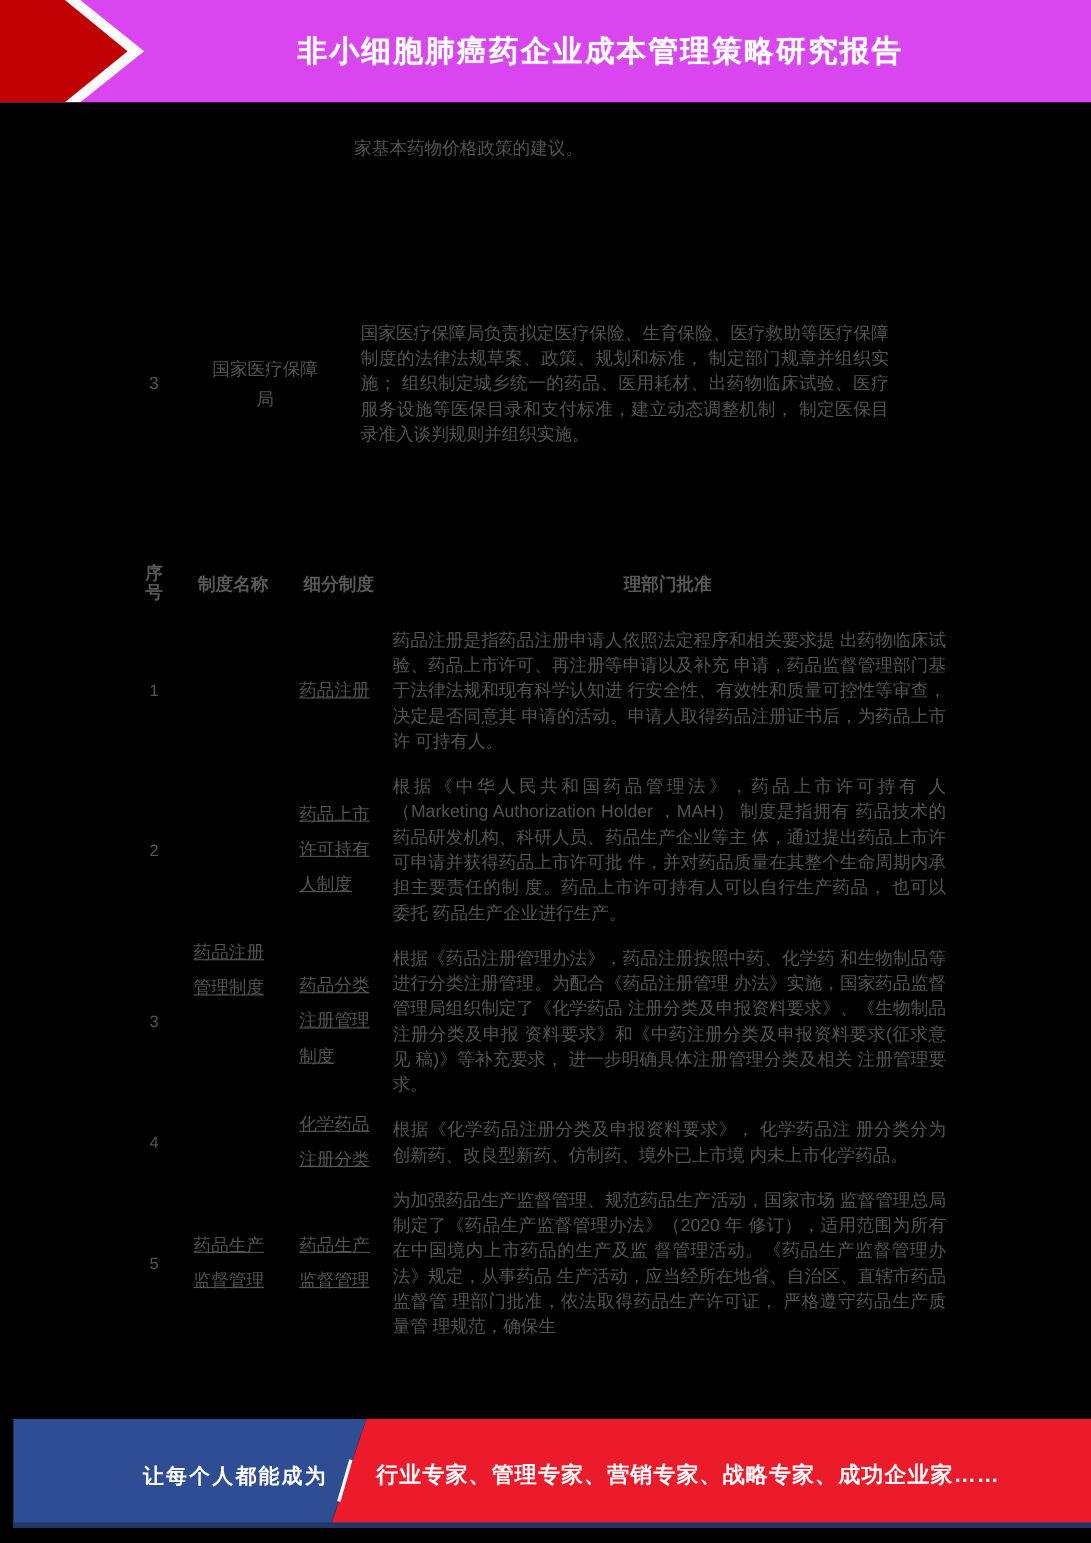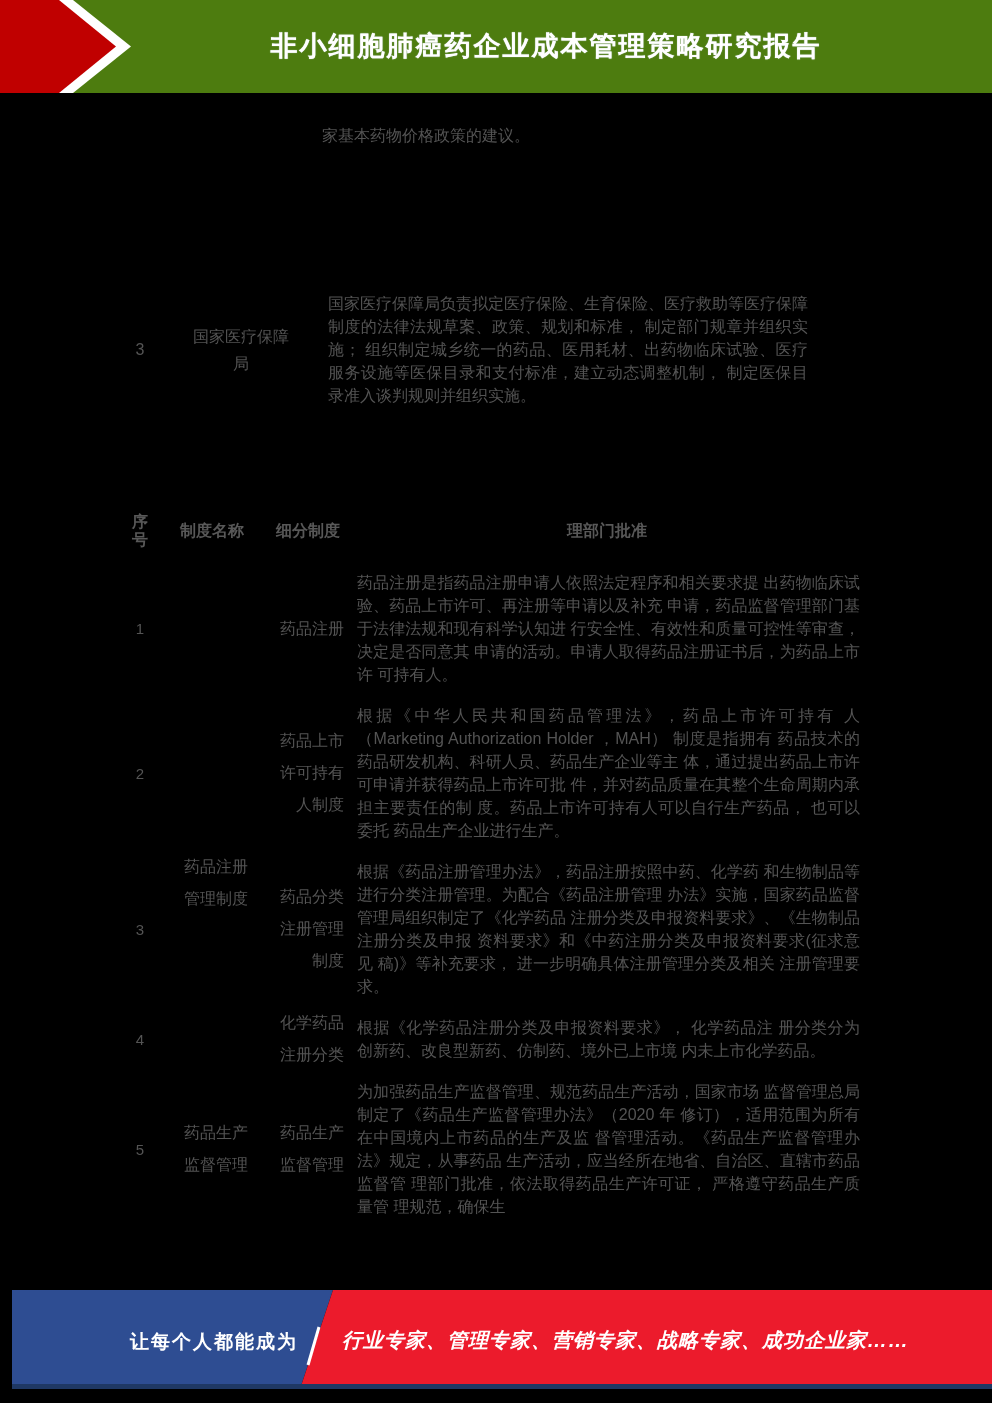--- a/index.html
+++ b/index.html
@@ -9,21 +9,21 @@
     background: #000000;
     overflow: hidden;
     margin: 0 auto;
     font-family: "Liberation Sans", "DejaVu Sans", sans-serif;
   }
 
   
   .banner {
     position: absolute; left: 0; top: 0;
     width: 992px; height: 93px;
-    background: #4d7c0f;
+    background: #d946ef;
   }
   .banner .chevron { position: absolute; left: 0; top: 0; }
   .banner .title {
     position: absolute; left: 140px; right: 40px; top: 0; height: 93px;
     line-height: 93px; text-align: center;
     color: #ffffff; font-size: 27px; font-weight: bold;
     letter-spacing: 2px; white-space: nowrap;
     text-shadow: 0 0 1px #dce6f8;
   }
 
@@ -54,42 +54,42 @@
   .sys-table col.c-sub { width: 92px; }
   .sys-table col.c-content { width: 506px; }
   .sys-table th {
     font-weight: bold; color: #585858; font-size: 16px;
     vertical-align: middle; text-align: center;
     height: 52px; padding: 0;
   }
   .sys-table td { vertical-align: middle; padding: 0; }
   .sys-table td.num { text-align: center; font-size: 15px; }
   .sys-table td.name, .sys-table td.sub { text-align: center; }
-  .cellw { width: 72px; margin: 0 auto; text-align: right; line-height: 32px; word-break: break-all; }
+  .cellw { width: 72px; margin: 0 auto; text-align: left; line-height: 32px; word-break: break-all; text-decoration: underline; }
   .vstack { width: 17px; margin: 13px auto; line-height: 18px; word-break: break-all; text-align: center; }
   .sys-table td.content {
     text-align: justify; line-height: 23px;
     padding: 9px 0 9px 3px;
   }
 
   
   .footer {
     position: absolute; left: 0; bottom: 0;
     width: 992px; height: 113px; margin-left: 12px;
   }
   .footer svg { position: absolute; left: 0; top: 0; }
   .f-left {
     position: absolute; left: 118px; top: 39px;
     color: #ffffff; font-size: 19px; font-weight: bold;
     letter-spacing: 2px; white-space: nowrap;
   }
   .f-right {
     position: absolute; left: 330px; top: 37px;
     color: #ffffff; font-size: 20px; font-weight: bold;
-    letter-spacing: 1px; white-space: nowrap; font-style: italic;
+    letter-spacing: 1px; white-space: nowrap;
   }
 </style>
 </head>
 <body>
 
 <div class="page">
 
   <div class="banner">
     <svg class="chevron" width="135" height="93" viewBox="0 0 135 93">
       <polygon points="0,0 73,0 131,46.5 73,93 0,93" fill="#ffffff"></polygon>

